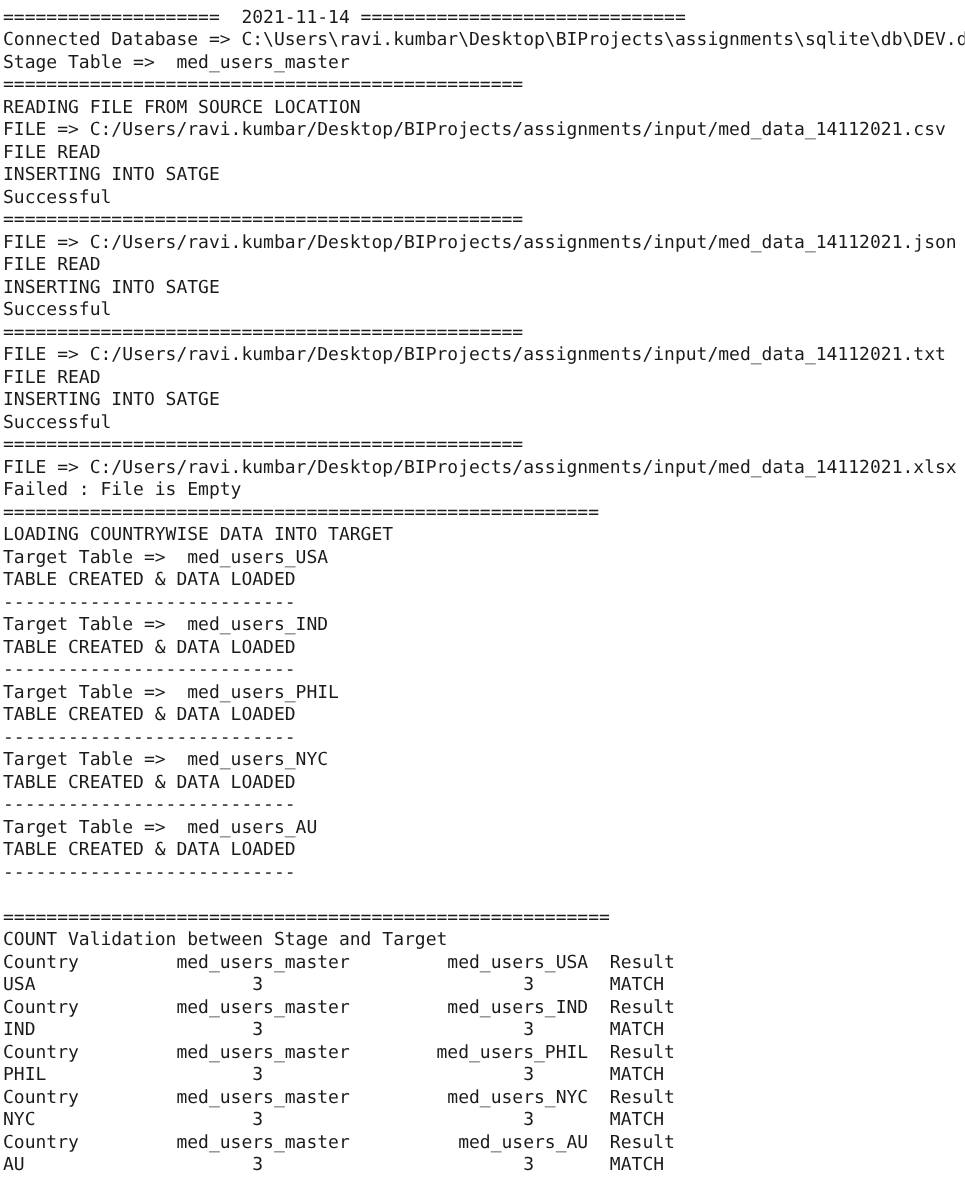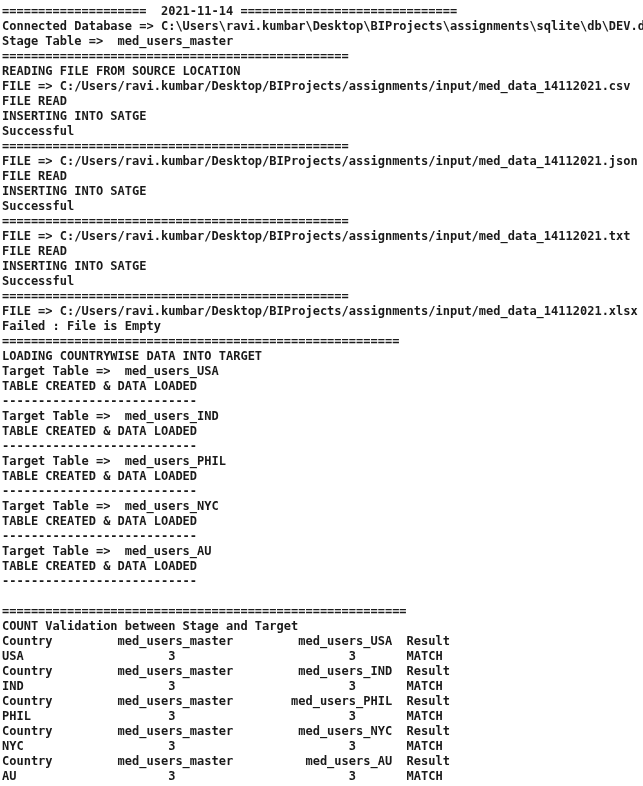--- a/index.html
+++ b/index.html
@@ -21,21 +21,20 @@
     line-height: 15px;
     color: #1a1a1a;
     white-space: pre;
     letter-spacing: 0px;
     -webkit-font-smoothing: none;
   }
   .line {
     display: block;
     height: 15px;
     white-space: pre;
-    font-weight: bold;
   }
   .line.blank {
     height: 15px;
   }
 </style>
 </head>
 <body>
 
 <div id="console"><span class="line">====================  2021-11-14 ==============================</span><span class="line">Connected Database =&gt; C:\Users\ravi.kumbar\Desktop\BIProjects\assignments\sqlite\db\DEV.db</span><span class="line">Stage Table =&gt;  med_users_master</span><span class="line">================================================</span><span class="line">READING FILE FROM SOURCE LOCATION</span><span class="line">FILE =&gt; C:/Users/ravi.kumbar/Desktop/BIProjects/assignments/input/med_data_14112021.csv</span><span class="line">FILE READ</span><span class="line">INSERTING INTO SATGE</span><span class="line">Successful</span><span class="line">================================================</span><span class="line">FILE =&gt; C:/Users/ravi.kumbar/Desktop/BIProjects/assignments/input/med_data_14112021.json</span><span class="line">FILE READ</span><span class="line">INSERTING INTO SATGE</span><span class="line">Successful</span><span class="line">================================================</span><span class="line">FILE =&gt; C:/Users/ravi.kumbar/Desktop/BIProjects/assignments/input/med_data_14112021.txt</span><span class="line">FILE READ</span><span class="line">INSERTING INTO SATGE</span><span class="line">Successful</span><span class="line">================================================</span><span class="line">FILE =&gt; C:/Users/ravi.kumbar/Desktop/BIProjects/assignments/input/med_data_14112021.xlsx</span><span class="line">Failed : File is Empty</span><span class="line">=======================================================</span><span class="line">LOADING COUNTRYWISE DATA INTO TARGET</span><span class="line">Target Table =&gt;  med_users_USA</span><span class="line">TABLE CREATED &amp; DATA LOADED</span><span class="line">---------------------------</span><span class="line">Target Table =&gt;  med_users_IND</span><span class="line">TABLE CREATED &amp; DATA LOADED</span><span class="line">---------------------------</span><span class="line">Target Table =&gt;  med_users_PHIL</span><span class="line">TABLE CREATED &amp; DATA LOADED</span><span class="line">---------------------------</span><span class="line">Target Table =&gt;  med_users_NYC</span><span class="line">TABLE CREATED &amp; DATA LOADED</span><span class="line">---------------------------</span><span class="line">Target Table =&gt;  med_users_AU</span><span class="line">TABLE CREATED &amp; DATA LOADED</span><span class="line">---------------------------</span><span class="line blank"></span><span class="line">========================================================</span><span class="line">COUNT Validation between Stage and Target</span><span class="line">Country         med_users_master         med_users_USA  Result</span><span class="line">USA                    3                        3       MATCH</span><span class="line">Country         med_users_master         med_users_IND  Result</span><span class="line">IND                    3                        3       MATCH</span><span class="line">Country         med_users_master        med_users_PHIL  Result</span><span class="line">PHIL                   3                        3       MATCH</span><span class="line">Country         med_users_master         med_users_NYC  Result</span><span class="line">NYC                    3                        3       MATCH</span><span class="line">Country         med_users_master          med_users_AU  Result</span><span class="line">AU                     3                        3       MATCH</span><span class="line">========================================================</span></div>
 

